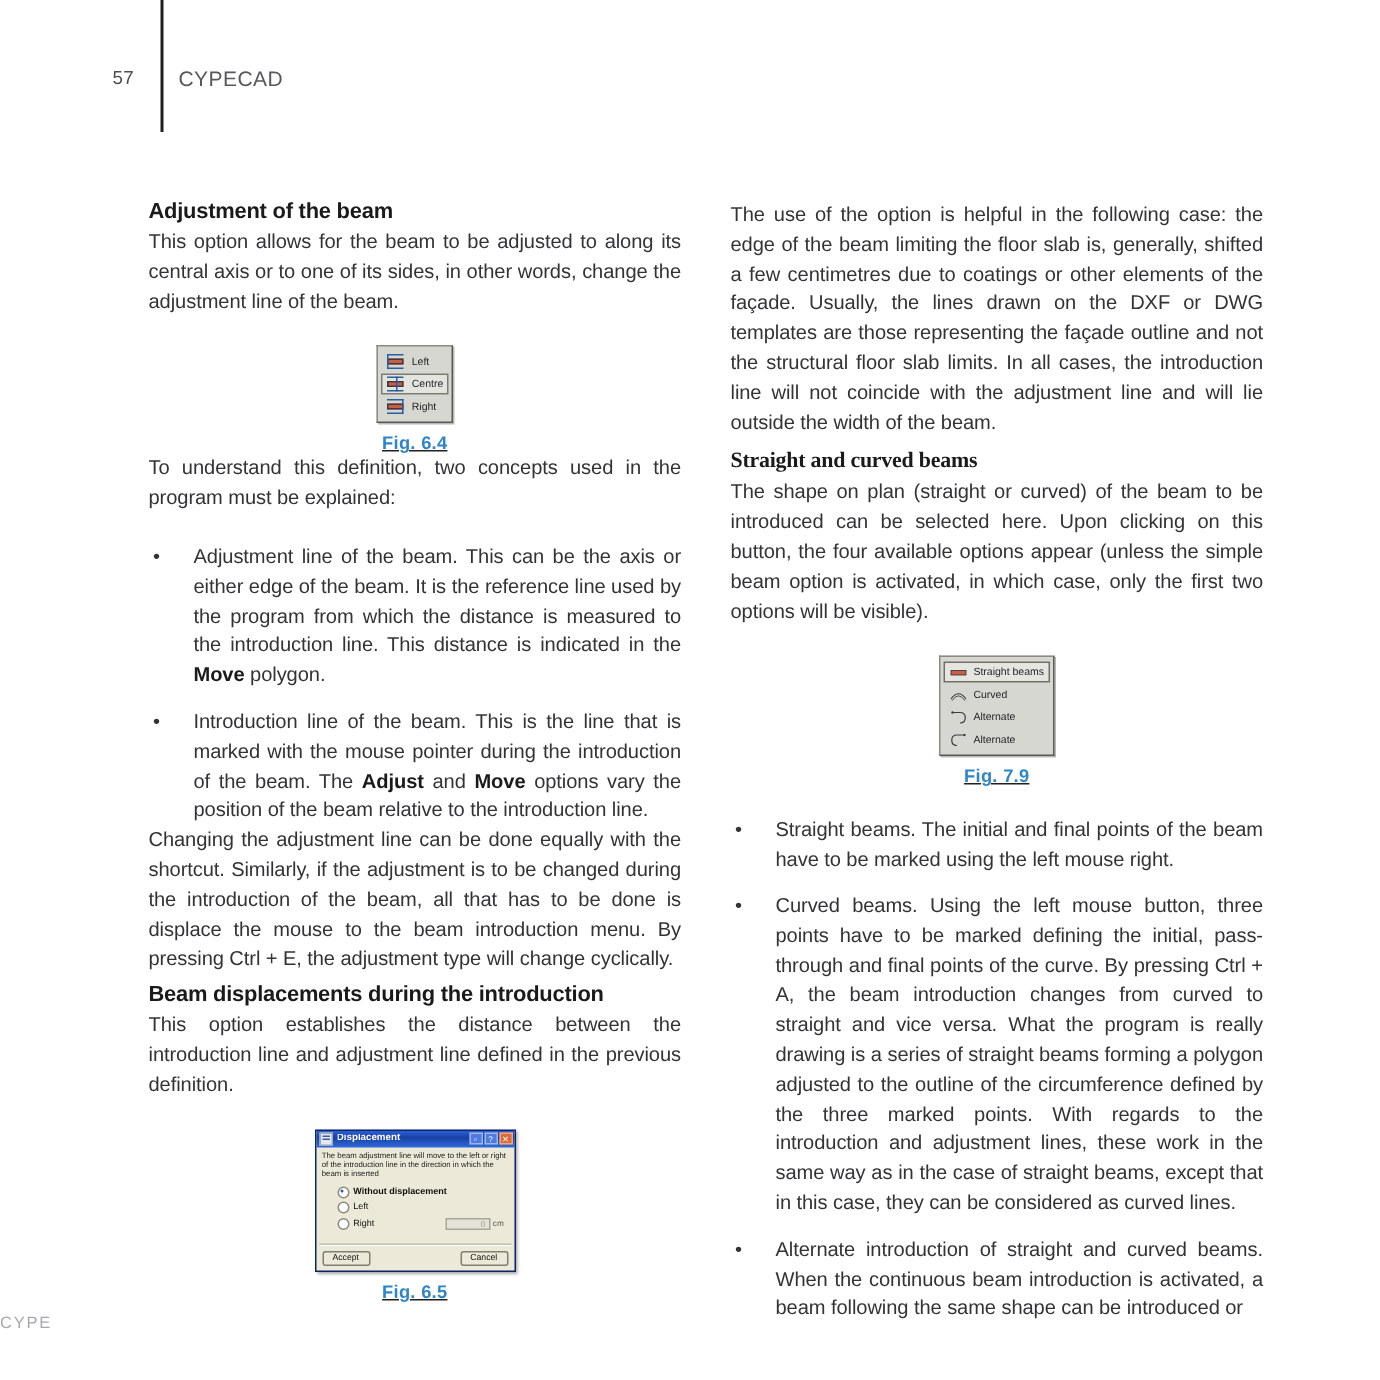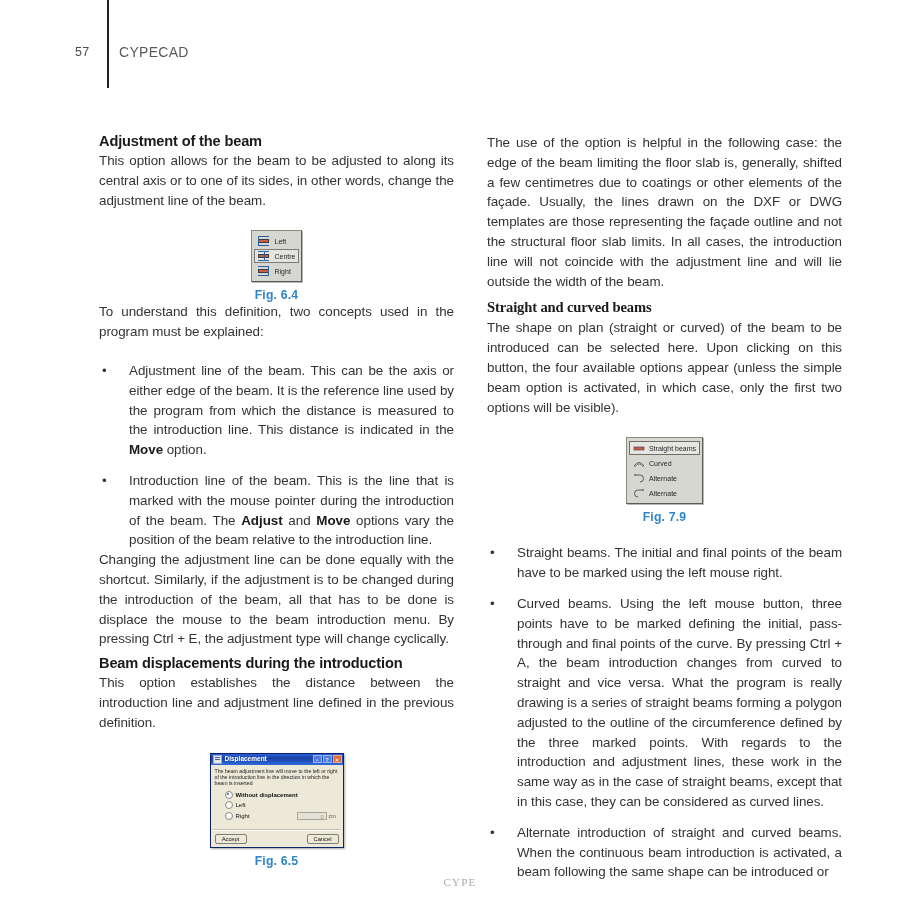--- a/index.html
+++ b/index.html
@@ -88,20 +88,21 @@
     top: 0;
     font-size: 13.4px;
     line-height: 19.8px;
   }
   b, strong { font-weight: bold; color: #1a1a1a; }
 
   
   .figure {
     text-align: center;
     margin: 20px 0 0 0;
+    text-decoration: underline;
   }
   .fig-caption {
     color: #2e86c9;
     font-weight: bold;
     font-size: 12.2px;
     margin-top: 6px;
     letter-spacing: 0.2px;
   }
 
   
@@ -328,25 +329,24 @@
     color: #111;
     box-sizing: border-box;
   }
 
   
   .page-footer {
     position: absolute;
     left: 0;
     right: 0;
     top: 876px;
-    text-align: center;
+    text-align: left;
     font-size: 11px;
     color: #a7a9ac;
     letter-spacing: 1.2px;
-    font-family: Liberation Serif, serif;
   }
 </style>
 </head>
 <body>
 
 <div class="page-rule"></div>
 <div class="page-number">57</div>
 <div class="header-title">CYPECAD</div>
 
 <div class="column left">
@@ -389,21 +389,21 @@
       </div>
 
     </div>
     <div class="fig-caption">Fig. 6.4</div>
   </div>
 
   <p class="body-text spacer-para">To understand this definition, two concepts used in the program must be explained:</p>
 
   <ul class="bullets">
     <li>
-      <span class="dot">•</span><span>Adjustment line of the beam. This can be the axis or either edge of the beam. It is the reference line used by the program from which the distance is measured to the introduction line. This distance is indicated in the </span><b>Move</b><span> option.</span>
+      <span class="dot">•</span><span>Adjustment line of the beam. This can be the axis or either edge of the beam. It is the reference line used by the program from which the distance is measured to the introduction line. This distance is indicated in the </span><b>Move</b><span> polygon.</span>
     </li>
     <li>
       <span class="dot">•</span><span>Introduction line of the beam. This is the line that is marked with the mouse pointer during the introduction of the beam. The </span><b>Adjust</b><span> and </span><b>Move</b><span> options vary the position of the beam relative to the introduction line.</span>
     </li>
   </ul>
 
   <p class="body-text spacer-para">Changing the adjustment line can be done equally with the shortcut. Similarly, if the adjustment is to be changed during the introduction of the beam, all that has to be done is displace the mouse to the beam introduction menu. By pressing Ctrl + E, the adjustment type will change cyclically.</p>
 
   <h2 class="section-heading" style="margin-top:6px;">Beam displacements during the introduction</h2>
 

